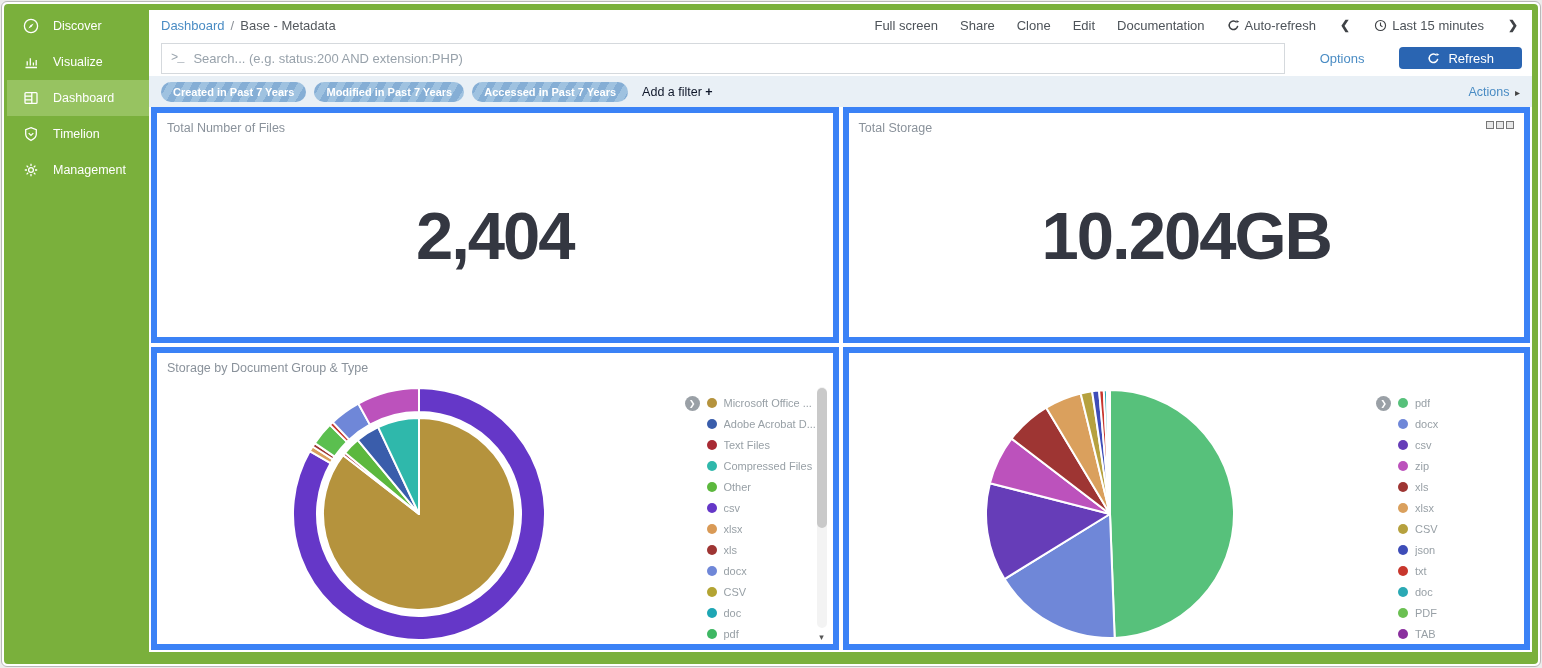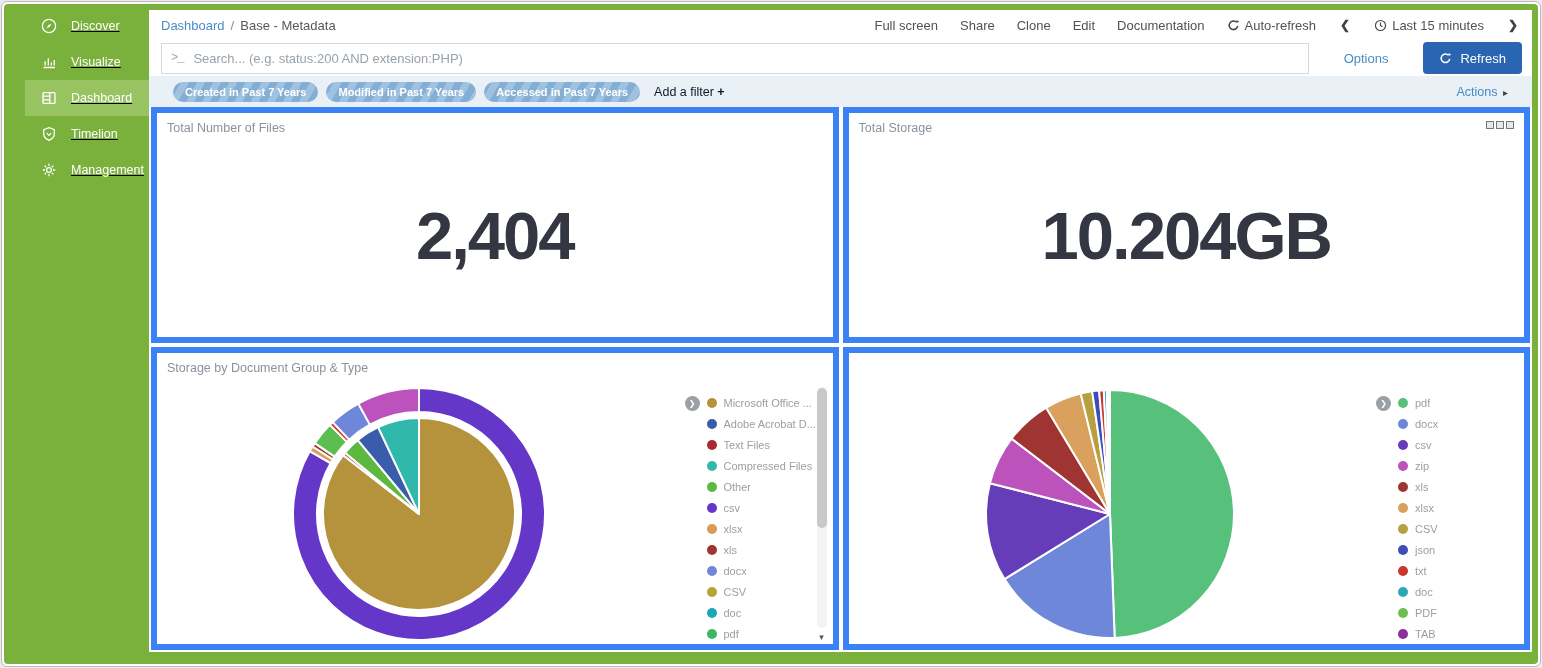--- a/index.html
+++ b/index.html
@@ -1,20 +1,20 @@
 <!DOCTYPE html>
 <html><head>
 <meta charset="utf-8">
 <style>
   html,body{margin:0;padding:0;}
   body{width:1542px;height:668px;background:#ececec;font-family:"Liberation Sans",sans-serif;overflow:hidden;position:relative;}
   .frame{position:absolute;left:1px;top:1px;width:1538px;height:664px;border:1px solid #b9b9b9;border-radius:6px;background:#fff;overflow:hidden;}
   .app{position:absolute;left:2px;top:2px;right:2px;bottom:2px;background:#7ab03c;border-radius:4px;}
   
-  .sidebar{position:absolute;left:21px;top:4px;width:142px;bottom:12px;text-decoration:underline;}
+  .sidebar{position:absolute;left:3px;top:4px;width:142px;bottom:12px;}
   .nav-item{height:36px;display:flex;align-items:center;gap:13px;padding-left:15px;color:#fff;font-size:12.5px;cursor:pointer;}
   .nav-item.active{background:#97c361;}
   .nav-icon{width:18px;height:18px;display:inline-flex;}
   .nav-icon svg{width:18px;height:18px;}
   
   .content{position:absolute;left:145px;top:6px;right:6px;bottom:12px;background:#fff;overflow:hidden;}
   .topbar{height:26px;display:flex;align-items:center;padding:2px 12px 0 12px;font-size:13px;color:#54595e;}
   .crumb-link{color:#4a8cc4;cursor:pointer;}
   .crumb-sep{margin:0 6px;color:#8a8f96;}
   .crumb-page{color:#54595e;}
@@ -24,24 +24,24 @@
   .chev{font-size:12px;font-weight:bold;color:#3f4246;cursor:pointer;padding:0 2px;}
   .mini-icon{width:13px;height:13px;display:inline-flex;}
   .mini-icon svg{width:13px;height:13px;}
   
   .searchbar{height:36px;display:flex;align-items:center;padding:2px 10px 0 12px;gap:14px;}
   .search-box{flex:1;height:29px;border:1px solid #d5d9dd;display:flex;align-items:center;padding:0 9px;gap:8px;background:#fff;}
   .prompt{color:#9aa4ad;font-size:12px;font-family:"Liberation Mono",monospace;letter-spacing:-1px;}
   .search-box input{border:none;outline:none;flex:1;font-size:13px;color:#343741;font-family:"Liberation Sans",sans-serif;background:transparent;}
   .search-box input::placeholder{color:#98a2ab;}
   .options-link{color:#4a8cc4;font-size:13px;cursor:pointer;margin:0 21px;}
-  .refresh-btn{background:#2a65b2;color:#fff;border:none;border-radius:4px;height:32px;padding:0 16px;font-size:13px;display:flex;align-items:center;gap:8px;cursor:pointer;font-family:"Liberation Sans",sans-serif;}
+  .refresh-btn{background:#2a65b2;color:#fff;border:none;border-radius:4px;height:22px;padding:0 28px;font-size:13px;display:flex;align-items:center;gap:8px;cursor:pointer;font-family:"Liberation Sans",sans-serif;}
   .refresh-btn svg{width:13px;height:13px;}
   
-  .filterbar{height:31px;background:#e9f0f6;display:flex;align-items:center;padding:0 24px;gap:8px;}
+  .filterbar{height:31px;background:#e9f0f6;display:flex;align-items:center;padding:0 12px;gap:8px;}
   .pill{border-radius:11px;padding:4px 12px;color:#fff;font-size:11px;font-weight:bold;cursor:pointer;white-space:nowrap;
         background:repeating-linear-gradient(120deg,#85aed5 0px,#85aed5 7px,#9fc2e0 7px,#9fc2e0 14px);}
   .add-filter{color:#0f172a;font-size:12.5px;margin-left:6px;cursor:pointer;}
   .add-filter b{font-weight:bold;}
   .actions-link{margin-left:auto;color:#4a8cc4;font-size:12.5px;cursor:pointer;}
   .actions-arrow{color:#444;font-size:10px;margin-left:2px;}
   
   .dashboard{position:absolute;top:95px;left:0;right:0;bottom:0;display:grid;grid-template-columns:1fr 1fr;grid-template-rows:240px 1fr;}
   .panel{border:6px solid #3b82f6;margin:2px;background:#fff;position:relative;overflow:hidden;}
   .panel-title{font-size:12.5px;color:#8a929b;padding:8px 10px 2px 10px;}

